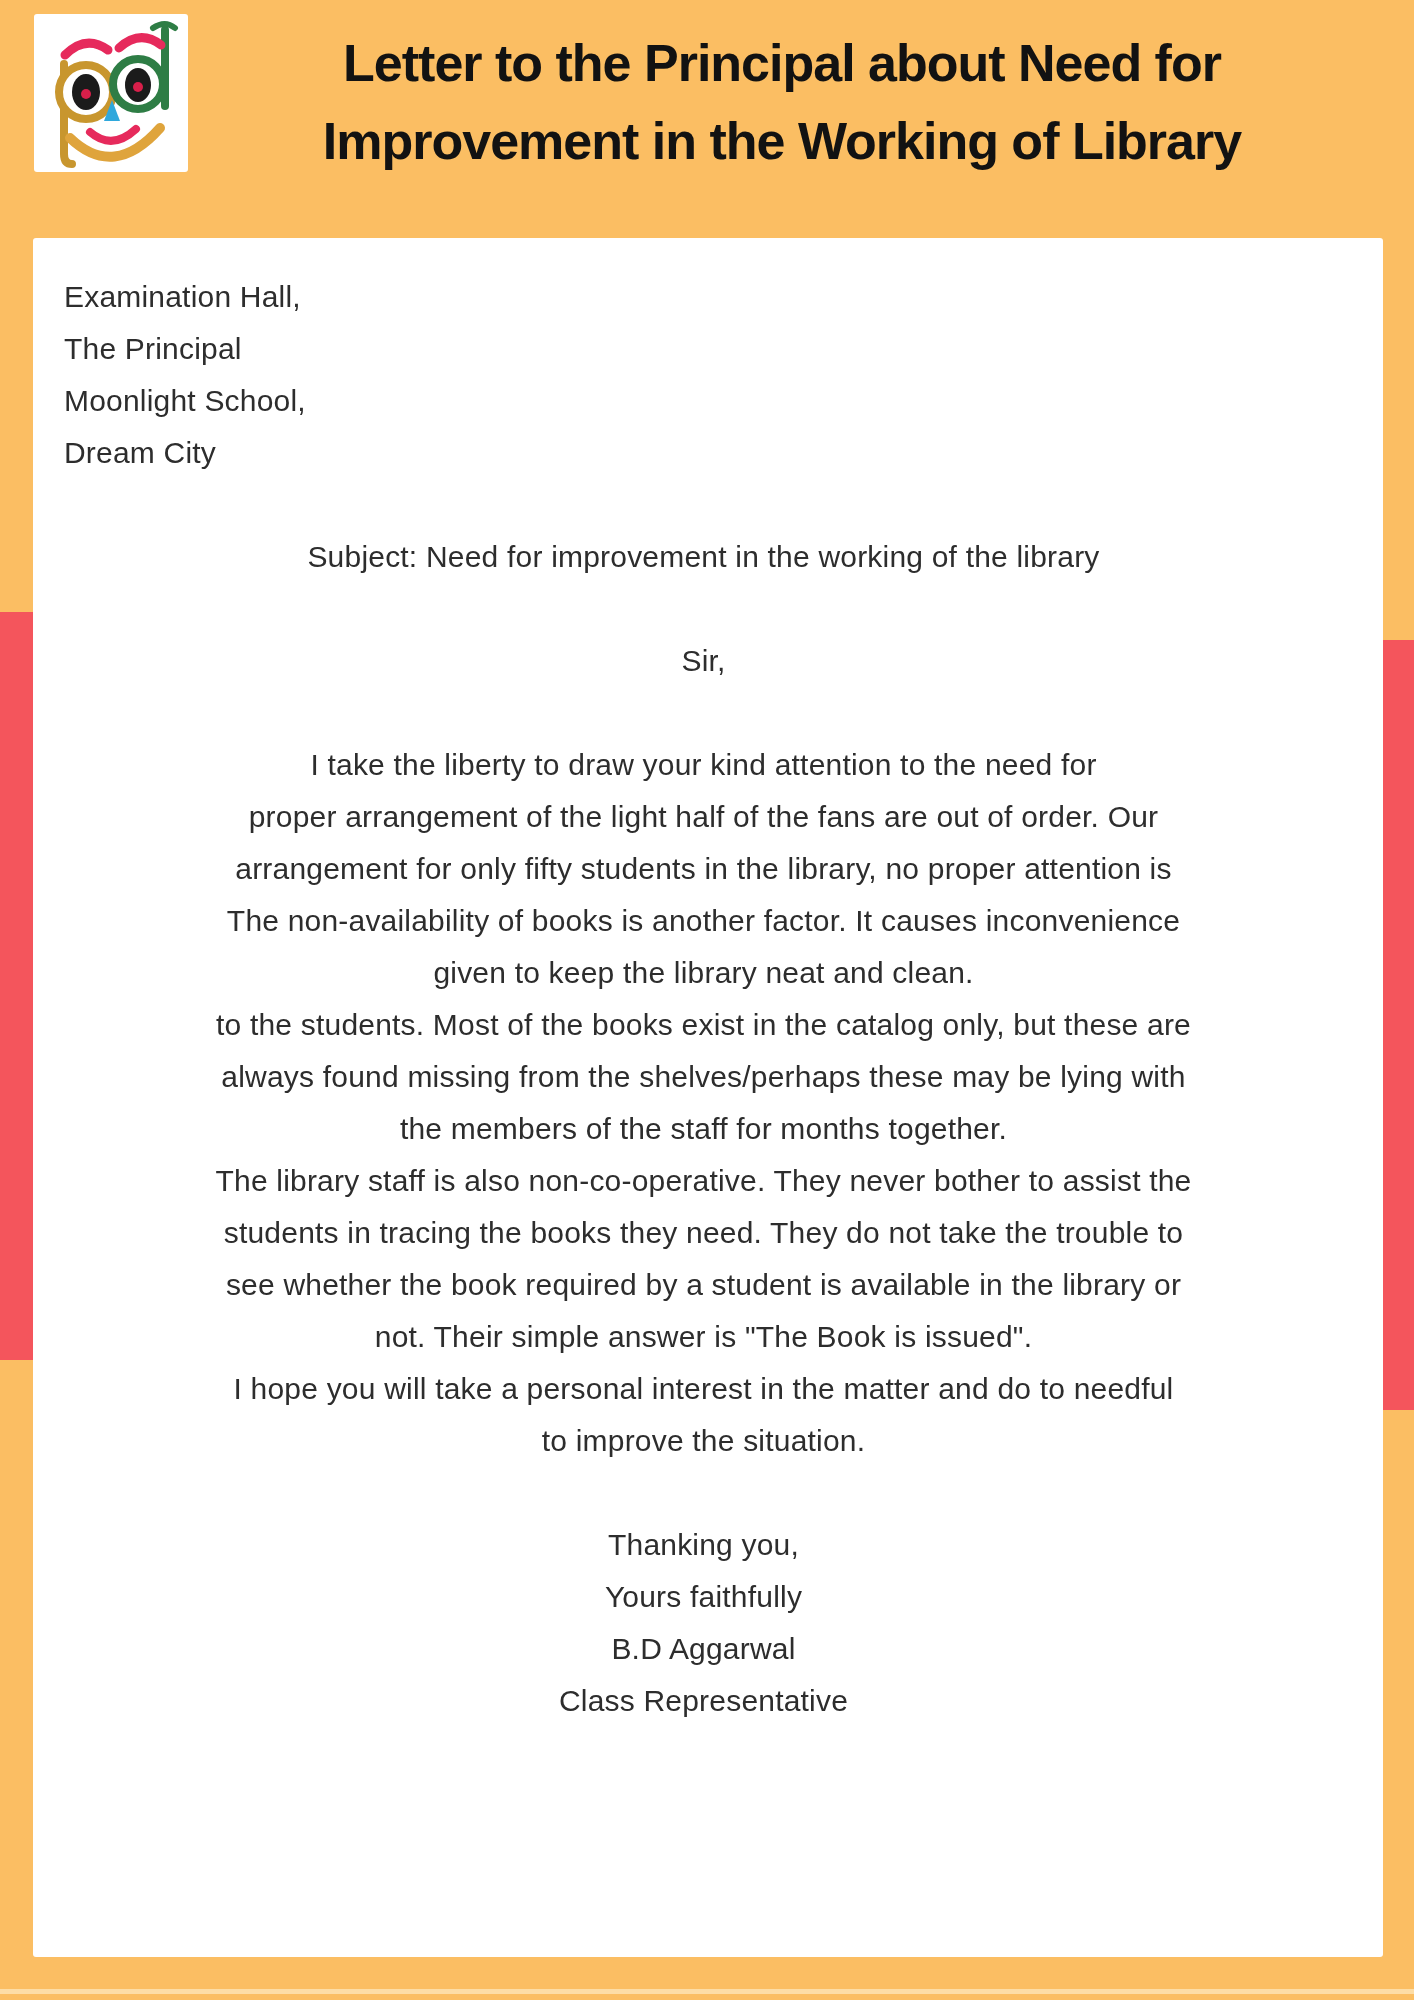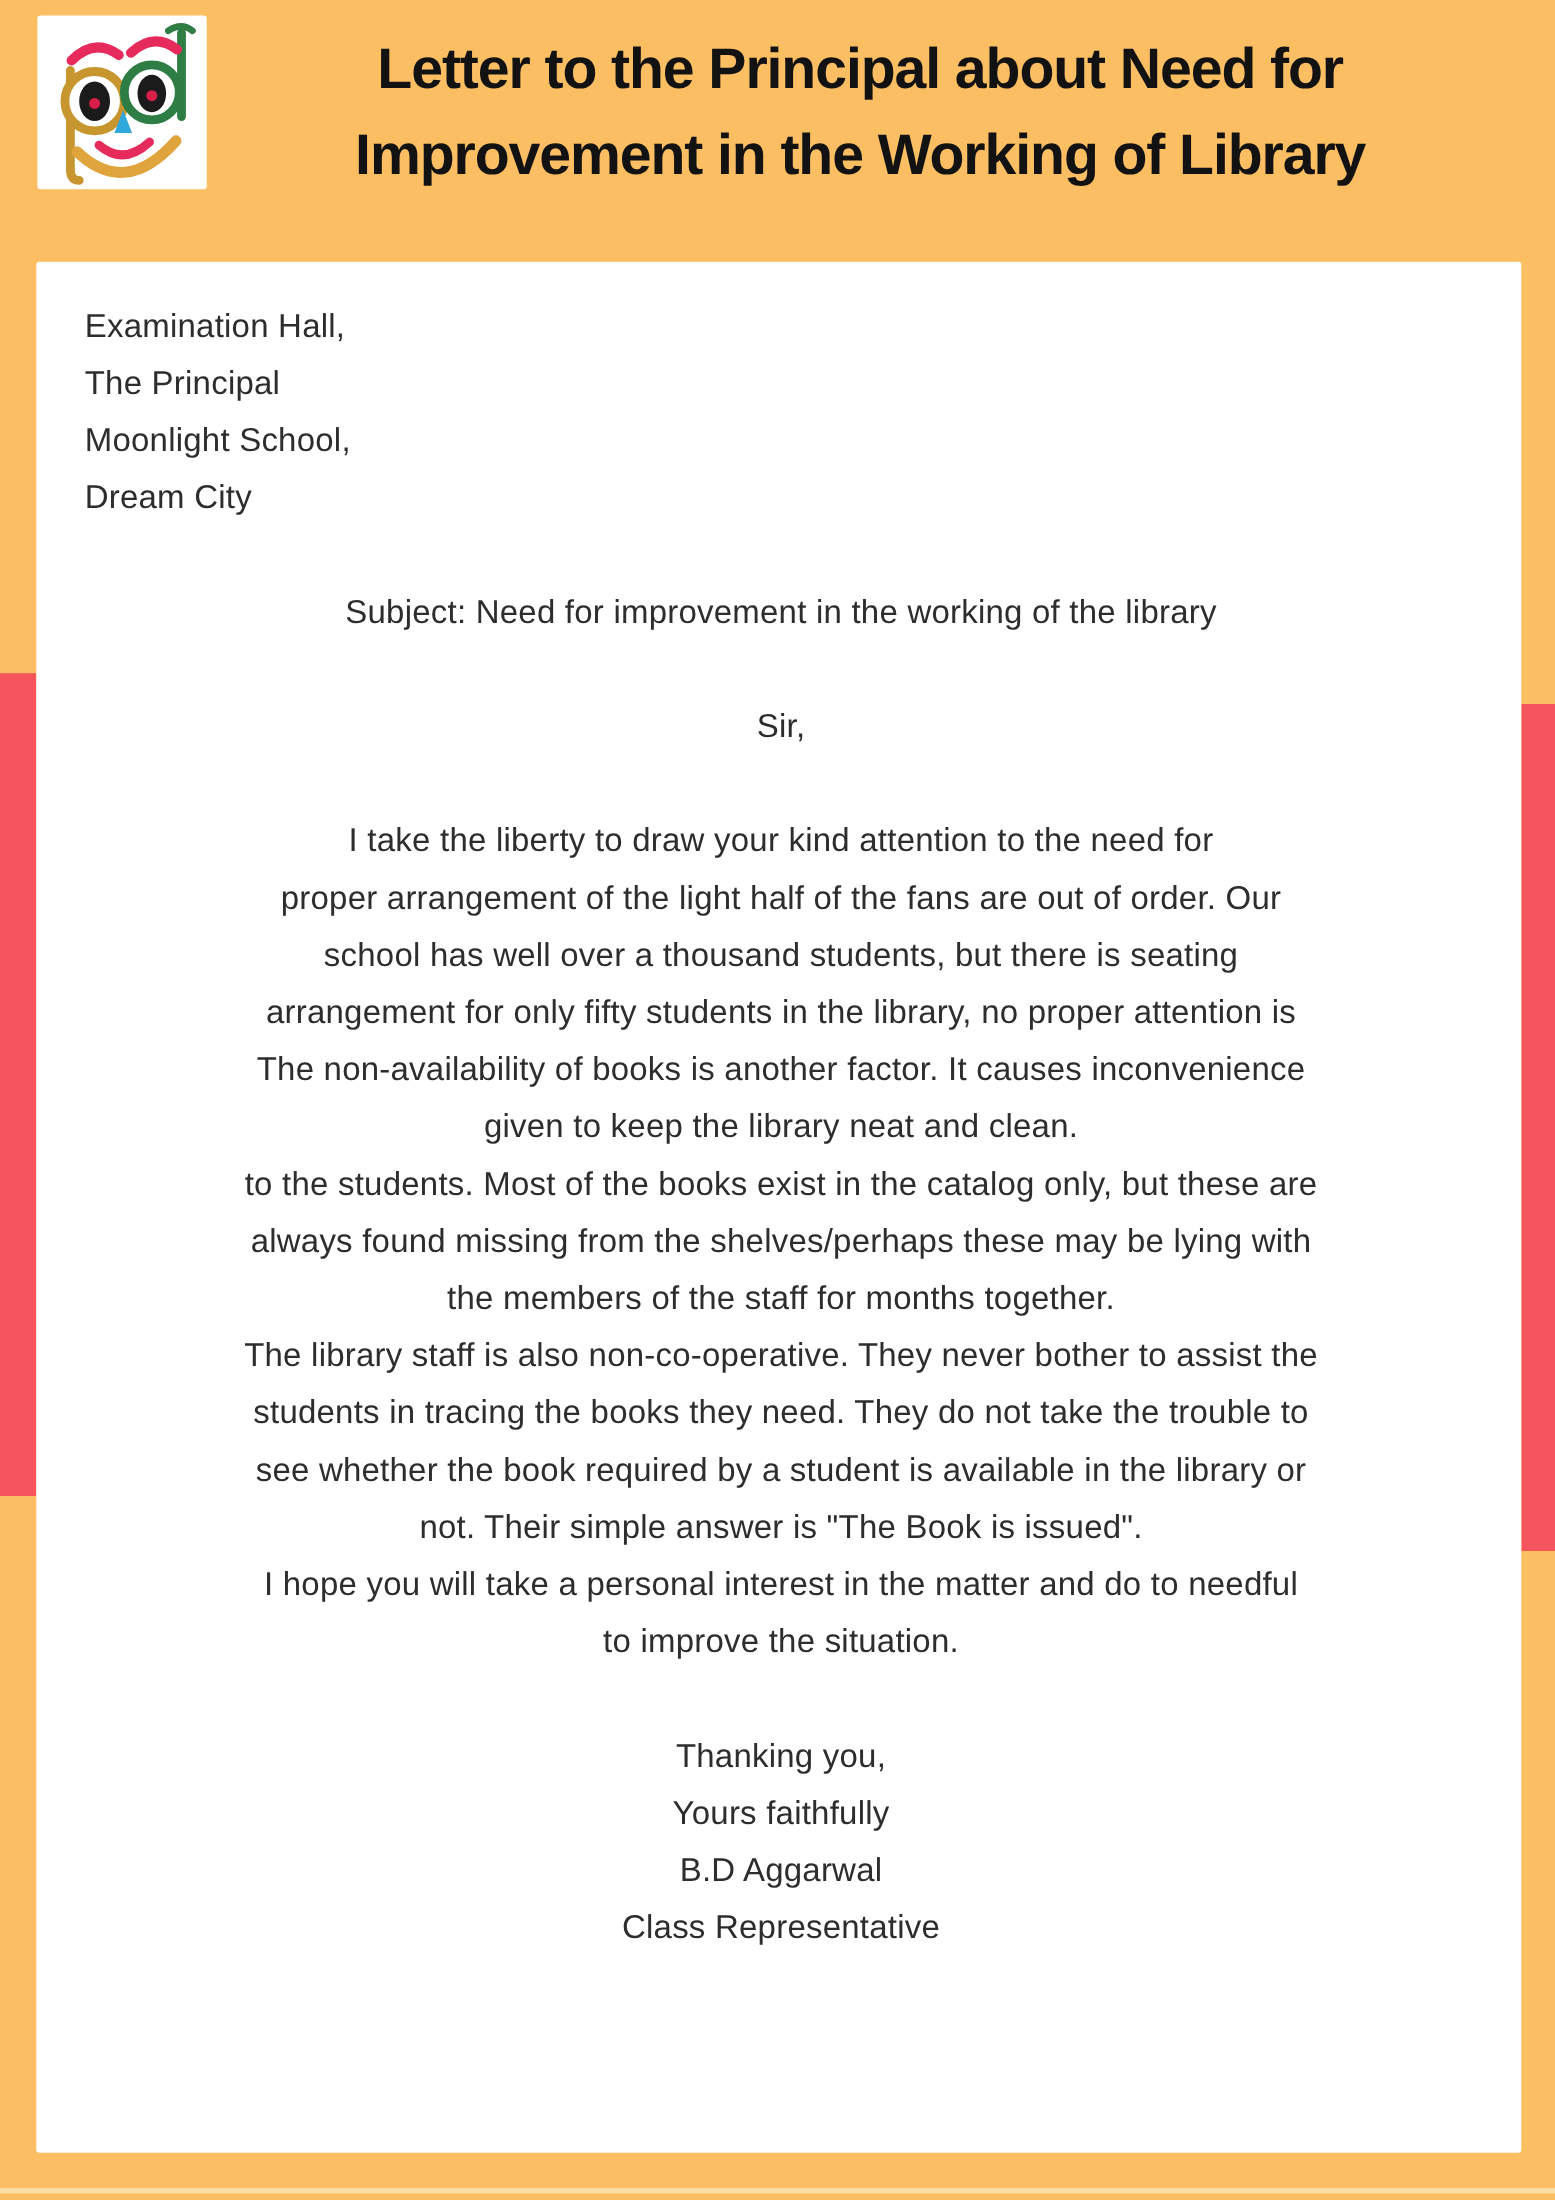--- a/index.html
+++ b/index.html
@@ -25,21 +25,21 @@
   .logo-box svg{display:block;width:154px;height:158px;}
   .title-wrap{
     position:absolute;left:190px;top:24px;width:1160px;
     text-align:center;color:var(--title-text);
     font-weight:bold;font-size:52px;line-height:78px;letter-spacing:-1px;
   }
 
   .panel{
     position:absolute;left:33px;top:238px;width:1350px;height:1719px;
     background:var(--panel-white);border-radius:3px;
-    box-sizing:border-box;padding:33px 40px 0 44px;
+    box-sizing:border-box;padding:33px 40px 0 31px;
     color:var(--body-text);font-size:30px;line-height:52px;letter-spacing:0.2px;
   }
   .block{margin:0;}
   .block.gap-above{margin-top:52px;text-align:center;}
   .line{white-space:nowrap;}
 </style>
 </head>
 <body>
 
 <div class="red-strip left"></div>
@@ -83,21 +83,20 @@
       <div class="line">Examination Hall,</div>
       <div class="line">The Principal</div>
       <div class="line">Moonlight School,</div>
       <div class="line">Dream City</div>
     </div>
   <div class="block gap-above line">Subject: Need for improvement in the working of the library</div>
   <div class="block gap-above line">Sir,</div>
   <div class="block gap-above">
       <div class="line">I take the liberty to draw your kind attention to the need for</div>
       <div class="line">proper arrangement of the light half of the fans are out of order. Our</div>
-      <div class="line">school has well over a thousand students, but there is seating</div>
       <div class="line">arrangement for only fifty students in the library, no proper attention is</div>
       <div class="line">The non-availability of books is another factor. It causes inconvenience</div>
       <div class="line">given to keep the library neat and clean.</div>
       <div class="line">to the students. Most of the books exist in the catalog only, but these are</div>
       <div class="line">always found missing from the shelves/perhaps these may be lying with</div>
       <div class="line">the members of the staff for months together.</div>
       <div class="line">The library staff is also non-co-operative. They never bother to assist the</div>
       <div class="line">students in tracing the books they need. They do not take the trouble to</div>
       <div class="line">see whether the book required by a student is available in the library or</div>
       <div class="line">not. Their simple answer is "The Book is issued".</div>

